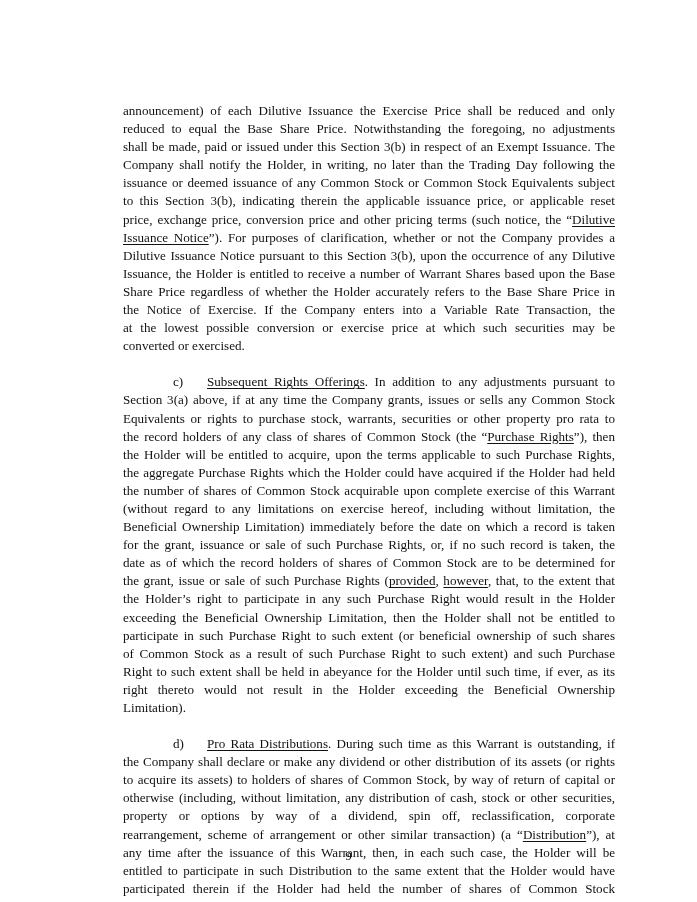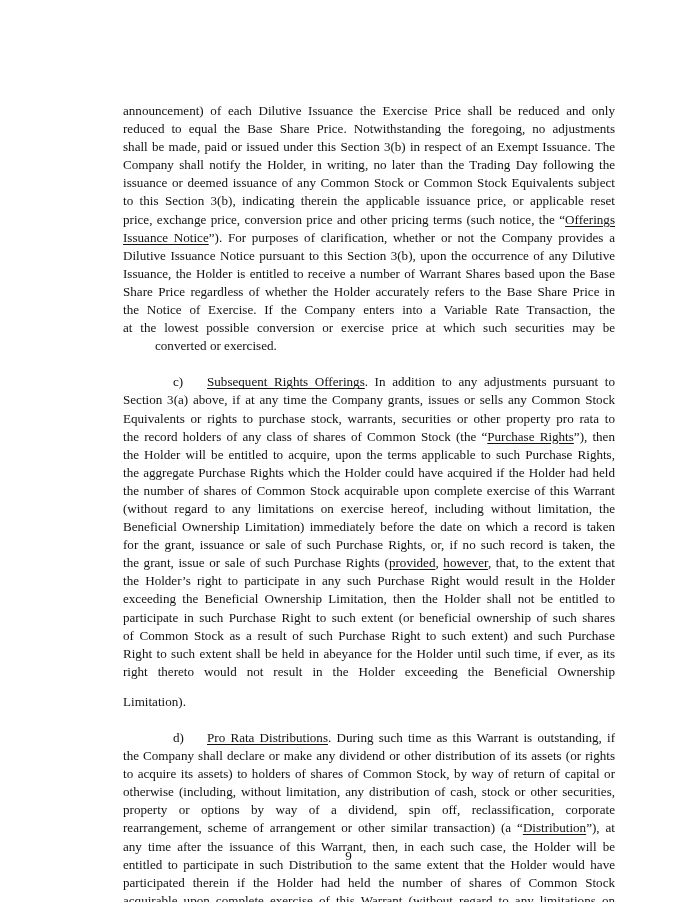--- a/index.html
+++ b/index.html
@@ -25,49 +25,50 @@
 
 <div class="page">
 
   <div class="para">
     <span class="line" style="white-space: normal; overflow: hidden; margin-top: 20px;">announcement) of each Dilutive Issuance the Exercise Price shall be reduced and only</span>
     <span class="line" style="white-space: normal; overflow: hidden;">reduced to equal the Base Share Price.  Notwithstanding the foregoing, no adjustments</span>
     <span class="line" style="white-space: normal; overflow: hidden;">shall be made, paid or issued under this Section 3(b) in respect of an Exempt Issuance.  The</span>
     <span class="line" style="white-space: normal; overflow: hidden;">Company shall notify the Holder, in writing, no later than the Trading Day following the</span>
     <span class="line" style="white-space: normal; overflow: hidden;">issuance or deemed issuance of any Common Stock or Common Stock Equivalents subject</span>
     <span class="line" style="white-space: normal; overflow: hidden;">to this Section 3(b), indicating therein the applicable issuance price, or applicable reset</span>
-    <span class="line" style="white-space: normal; overflow: hidden;"><span>price, exchange price, conversion price and other pricing terms (such notice, the “</span><span class="u">Offerings</span></span>
+    <span class="line" style="white-space: normal; overflow: hidden;"><span>price, exchange price, conversion price and other pricing terms (such notice, the “</span><span class="u">Dilutive</span></span>
     <span class="line" style="white-space: normal; overflow: hidden;"><span class="u">Issuance Notice</span><span>”).  For purposes of clarification, whether or not the Company provides a</span></span>
     <span class="line" style="white-space: normal; overflow: hidden;">Dilutive Issuance Notice pursuant to this Section 3(b), upon the occurrence of any Dilutive</span>
     <span class="line" style="white-space: normal; overflow: hidden;">Issuance, the Holder is entitled to receive a number of Warrant Shares based upon the Base</span>
     <span class="line" style="white-space: normal; overflow: hidden;">Share Price regardless of whether the Holder accurately refers to the Base Share Price in</span>
     <span class="line" style="white-space: normal; overflow: hidden;">the Notice of Exercise. If the Company enters into a Variable Rate Transaction, the</span>
     <span class="line" style="white-space: normal; overflow: hidden;">at the lowest possible conversion or exercise price at which such securities may be</span>
-    <span class="line last" style="white-space: normal; overflow: hidden; margin-left: 32px;">converted or exercised.</span>
+    <span class="line last" style="white-space: normal; overflow: hidden;">converted or exercised.</span>
   </div>
 
   <div class="para">
     <span class="line" style="white-space: normal; overflow: hidden;"><span class="indent-label">c)</span><span class="u">Subsequent Rights Offerings</span><span>.  In addition to any adjustments pursuant to</span></span>
     <span class="line" style="white-space: normal; overflow: hidden;">Section 3(a) above, if at any time the Company grants, issues or sells any Common Stock</span>
     <span class="line" style="white-space: normal; overflow: hidden;">Equivalents or rights to purchase stock, warrants, securities or other property pro rata to</span>
     <span class="line" style="white-space: normal; overflow: hidden;"><span>the record holders of any class of shares of Common Stock (the “</span><span class="u">Purchase Rights</span><span>”), then</span></span>
     <span class="line" style="white-space: normal; overflow: hidden;">the Holder will be entitled to acquire, upon the terms applicable to such Purchase Rights,</span>
     <span class="line" style="white-space: normal; overflow: hidden;">the aggregate Purchase Rights which the Holder could have acquired if the Holder had held</span>
     <span class="line" style="white-space: normal; overflow: hidden;">the number of shares of Common Stock acquirable upon complete exercise of this Warrant</span>
     <span class="line" style="white-space: normal; overflow: hidden;">(without regard to any limitations on exercise hereof, including without limitation, the</span>
     <span class="line" style="white-space: normal; overflow: hidden;">Beneficial Ownership Limitation) immediately before the date on which a record is taken</span>
     <span class="line" style="white-space: normal; overflow: hidden;">for the grant, issuance or sale of such Purchase Rights, or, if no such record is taken, the</span>
+    <span class="line" style="white-space: normal; overflow: hidden;">date as of which the record holders of shares of Common Stock are to be determined for</span>
     <span class="line" style="white-space: normal; overflow: hidden;"><span>the grant, issue or sale of such Purchase Rights (</span><span class="u">provided</span><span>, </span><span class="u">however</span><span>, that, to the extent that</span></span>
     <span class="line" style="white-space: normal; overflow: hidden;">the Holder’s right to participate in any such Purchase Right would result in the Holder</span>
     <span class="line" style="white-space: normal; overflow: hidden;">exceeding the Beneficial Ownership Limitation, then the Holder shall not be entitled to</span>
     <span class="line" style="white-space: normal; overflow: hidden;">participate in such Purchase Right to such extent (or beneficial ownership of such shares</span>
     <span class="line" style="white-space: normal; overflow: hidden;">of Common Stock as a result of such Purchase Right to such extent) and such Purchase</span>
     <span class="line" style="white-space: normal; overflow: hidden;">Right to such extent shall be held in abeyance for the Holder until such time, if ever, as its</span>
     <span class="line" style="white-space: normal; overflow: hidden;">right thereto would not result in the Holder exceeding the Beneficial Ownership</span>
-    <span class="line last" style="white-space: normal; overflow: hidden; margin-top: 12px;">Limitation).</span>
+    <span class="line last" style="white-space: normal; overflow: hidden;">Limitation).</span>
   </div>
 
   <div class="para">
     <span class="line" style="white-space: normal; overflow: hidden;"><span class="indent-label">d)</span><span class="u">Pro Rata Distributions</span><span>.  During such time as this Warrant is outstanding, if</span></span>
     <span class="line" style="white-space: normal; overflow: hidden; font-family: Liberation Serif, serif;">the Company shall declare or make any dividend or other distribution of its assets (or rights</span>
     <span class="line" style="white-space: normal; overflow: hidden;">to acquire its assets) to holders of shares of Common Stock, by way of return of capital or</span>
     <span class="line" style="white-space: normal; overflow: hidden;">otherwise (including, without limitation, any distribution of cash, stock or other securities,</span>
     <span class="line" style="white-space: normal; overflow: hidden;">property or options by way of a dividend, spin off, reclassification, corporate</span>
     <span class="line" style="white-space: normal; overflow: hidden;"><span>rearrangement, scheme of arrangement or other similar transaction) (a “</span><span class="u">Distribution</span><span>”), at</span></span>
     <span class="line" style="white-space: normal; overflow: hidden;">any time after the issuance of this Warrant, then, in each such case, the Holder will be</span>

